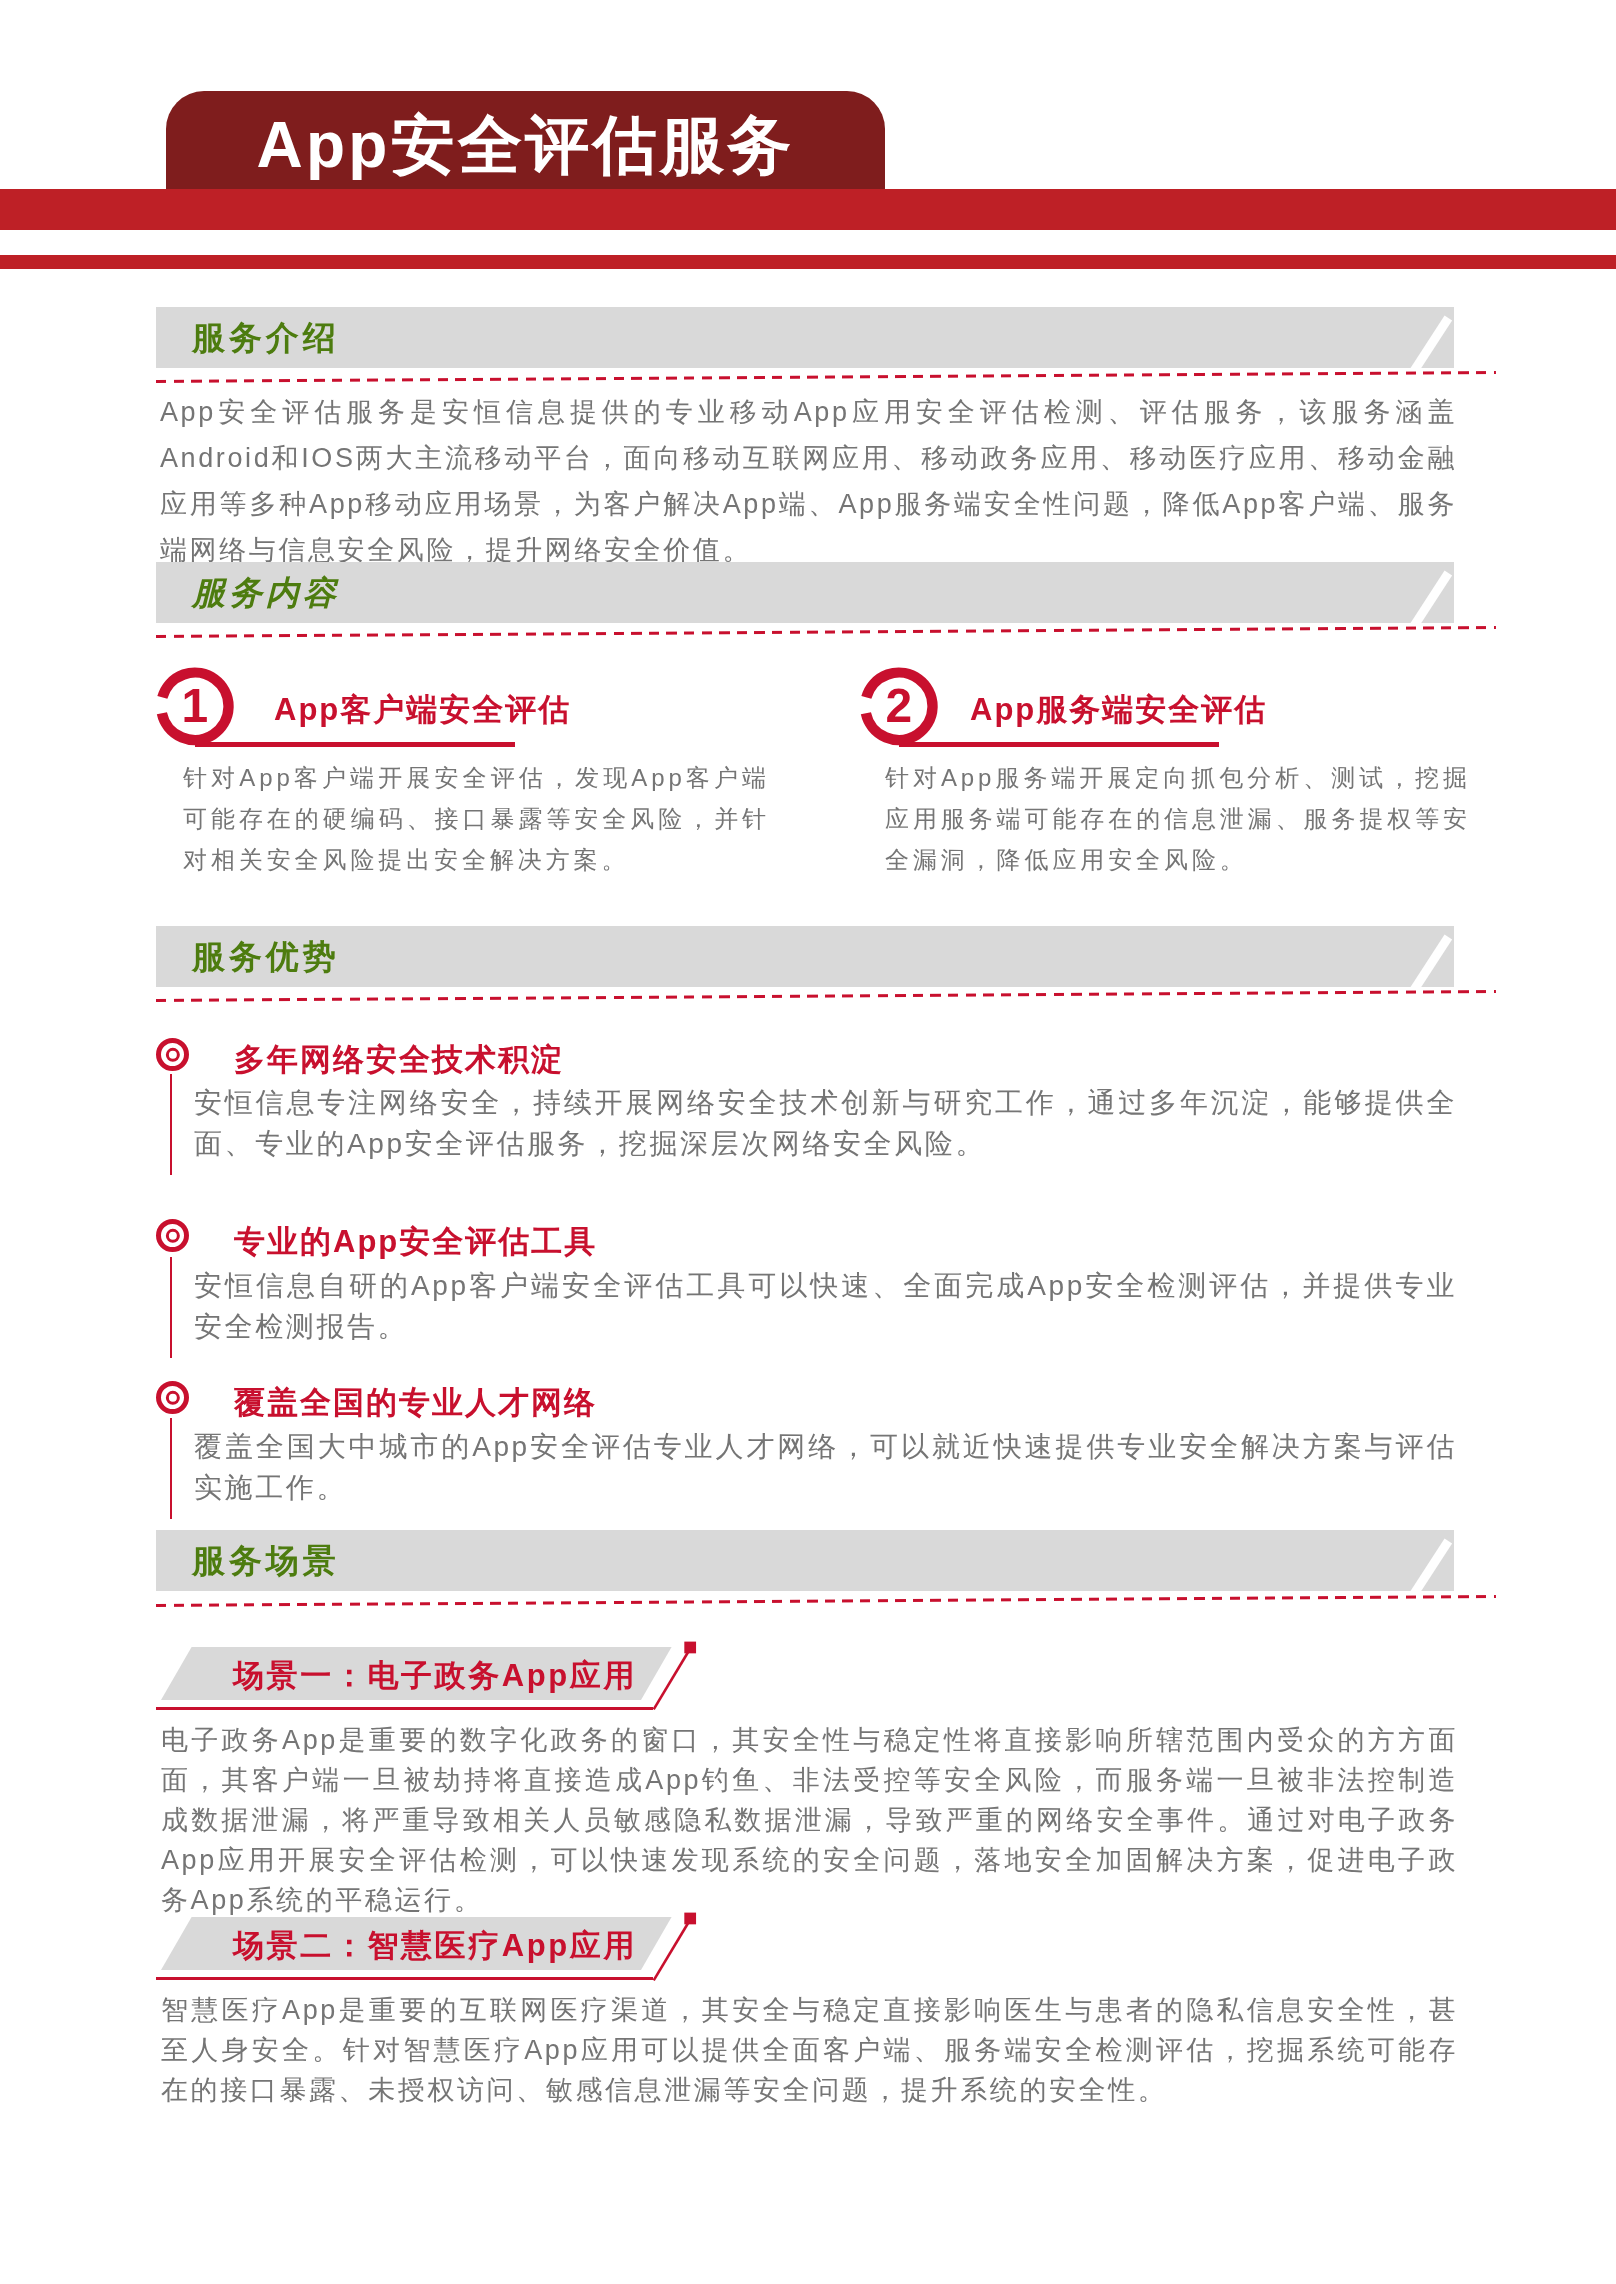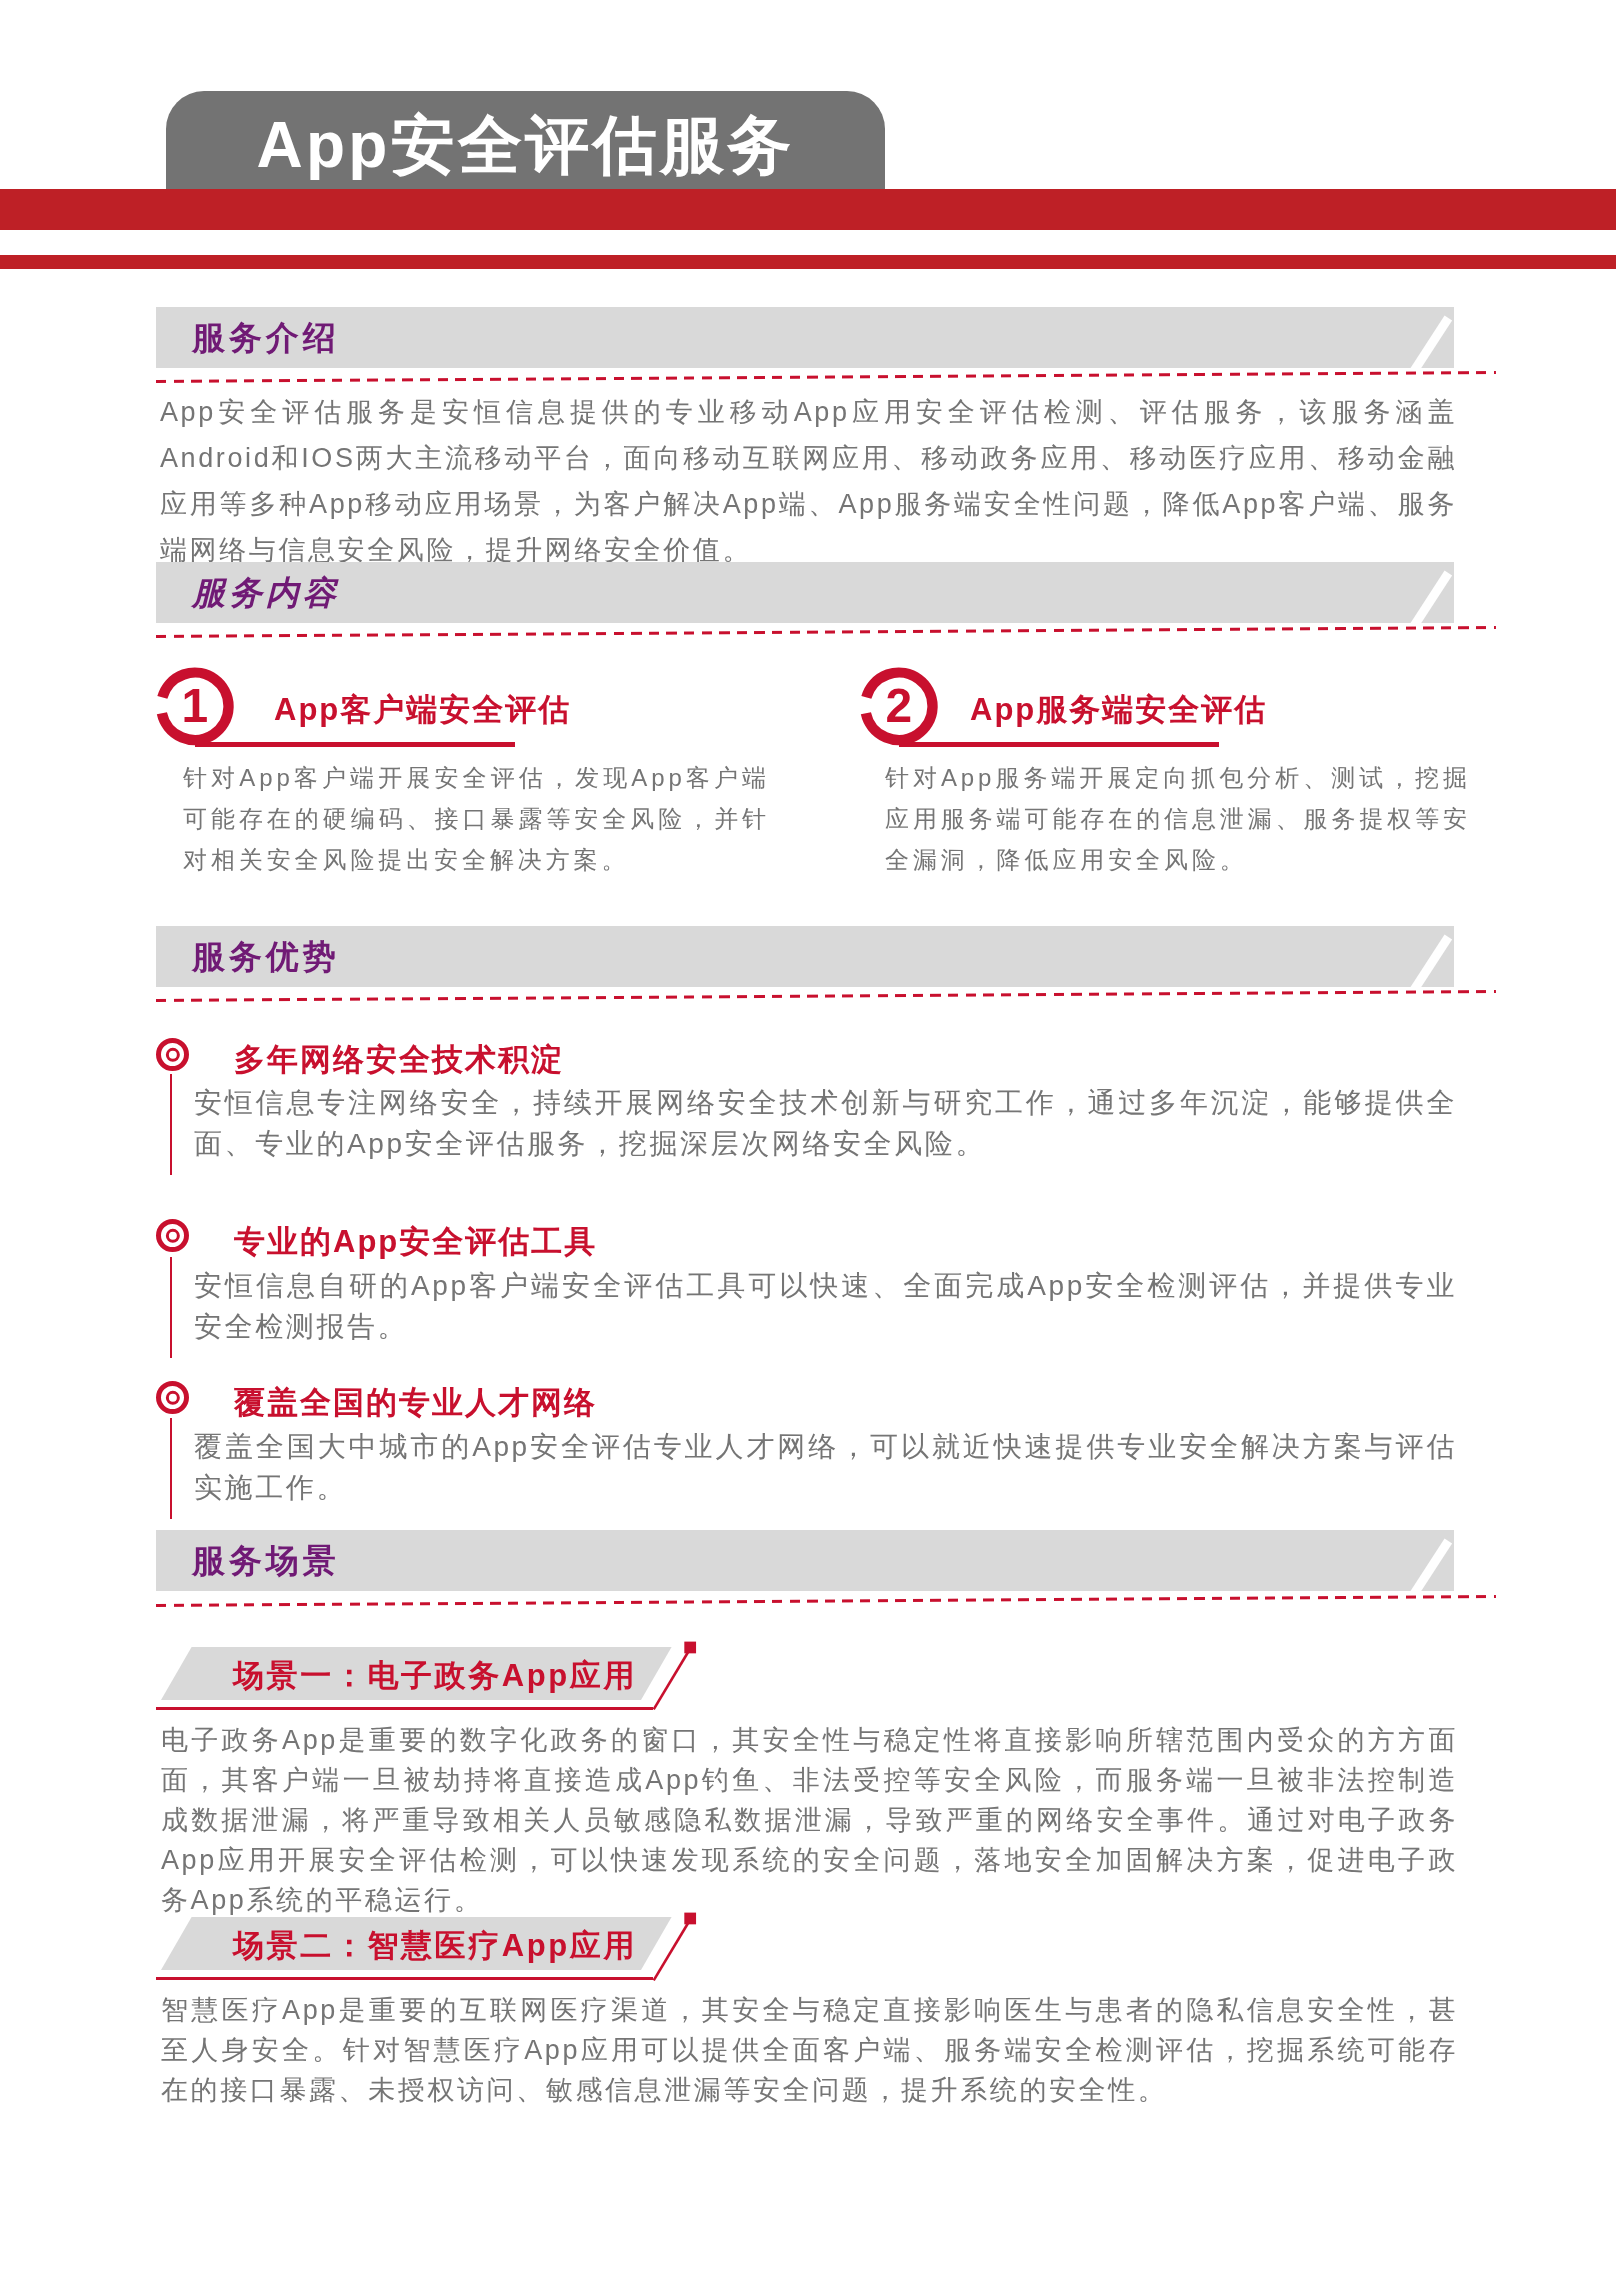--- a/index.html
+++ b/index.html
@@ -5,38 +5,38 @@
   * { margin:0; padding:0; box-sizing:border-box; }
   html,body { background:#ffffff; }
   body {
     width:1616px; height:2284px; position:relative;
     font-family:"Liberation Sans","DejaVu Sans",sans-serif;
     overflow:hidden;
   }
   
   .header-tab {
     position:absolute; left:166px; top:91px; width:719px; height:99px;
-    background:#737373; border-radius:38px 38px 0 0;
+    background:#7f1d1d; border-radius:38px 38px 0 0;
     display:flex; align-items:center; justify-content:center;
   }
   .header-tab h1 {
     color:#ffffff; font-size:64px; font-weight:bold; letter-spacing:3.3px;
     padding-top:9px; white-space:nowrap;
   }
   .header-band { position:absolute; left:0; top:189px; width:1616px; height:41px; background:#BE2026; }
   .header-stripe { position:absolute; left:0; top:255px; width:1616px; height:14.3px; background:#BE2026; }
 
   
   .sec-banner {
     position:absolute; left:156px; width:1298px; height:61px;
     background:#D9D9D9; overflow:hidden;
   }
   .sec-banner .sec-title {
     position:absolute; left:36px; top:50%; transform:translateY(-50%);
-    font-size:33px; font-weight:bold; color:#701a75; letter-spacing:3.9px; white-space:nowrap;
+    font-size:33px; font-weight:bold; color:#4d7c0f; letter-spacing:3.9px; white-space:nowrap;
   }
   .sec-banner::after {
     content:""; position:absolute; right:22px; bottom:-17px; width:8.5px; height:73px;
     background:#ffffff; transform:rotate(33deg);
   }
   .dashed {
     position:absolute; left:156px; width:1340px; height:3.3px;
     background:repeating-linear-gradient(90deg,#C8102E 0 10.4px,transparent 10.4px 17.6px);
     transform:rotate(-0.38deg); transform-origin:left center;
   }

